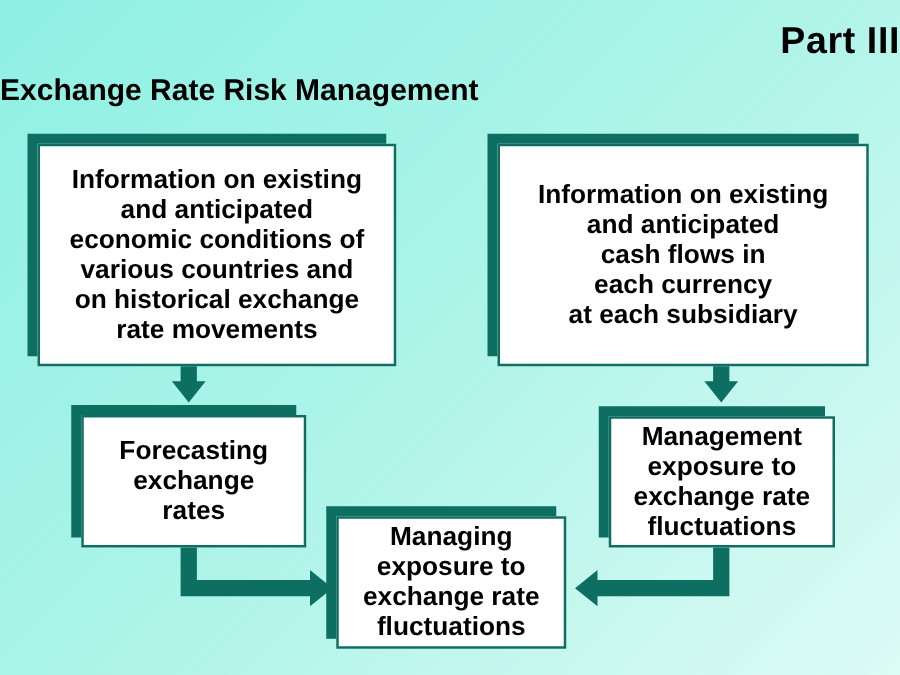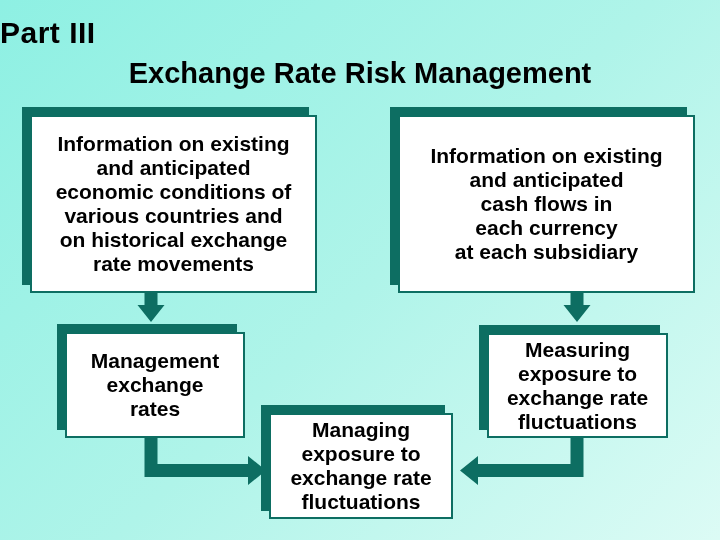--- a/index.html
+++ b/index.html
@@ -14,33 +14,33 @@
     overflow: hidden;
     background: linear-gradient(135deg,
       var(--bg-start, #8ef0e3) 0%,
       #aff4e9 52%,
       var(--bg-end, #dcfbf5) 100%);
   }
   .title {
     position: absolute;
     top: 16px; left: 0;
     width: 100%;
-    text-align: left;
+    text-align: right;
     font-size: 30px;
     line-height: 34px;
     font-weight: bold;
     color: var(--text, #000);
     letter-spacing: 0.5px;
   }
   .subtitle {
     position: absolute;
     top: 56px; left: 0;
     width: 100%;
-    text-align: center;
-    font-size: 29px;
+    text-align: left;
+    font-size: 24px;
     line-height: 34px;
     font-weight: bold;
     color: var(--text, #000);
   }
   .box {
     position: absolute;
     box-sizing: border-box;
     background: var(--box-bg, #ffffff);
     border: 2px solid var(--accent, #0d6e62);
     box-shadow: -8px -8px 0 0 var(--accent, #0d6e62);
@@ -98,27 +98,27 @@
 
   <div class="box box-info-cashflows">
     <div class="box-text">Information on existing
 and anticipated
 cash flows in
 each currency
 at each subsidiary</div>
   </div>
 
   <div class="box box-forecasting">
-    <div class="box-text">Management
+    <div class="box-text">Forecasting
 exchange
 rates</div>
   </div>
 
   <div class="box box-measuring">
-    <div class="box-text">Measuring
+    <div class="box-text">Management
 exposure to
 exchange rate
 fluctuations</div>
   </div>
 
   <div class="box box-managing">
     <div class="box-text">Managing
 exposure to
 exchange rate
 fluctuations</div>

